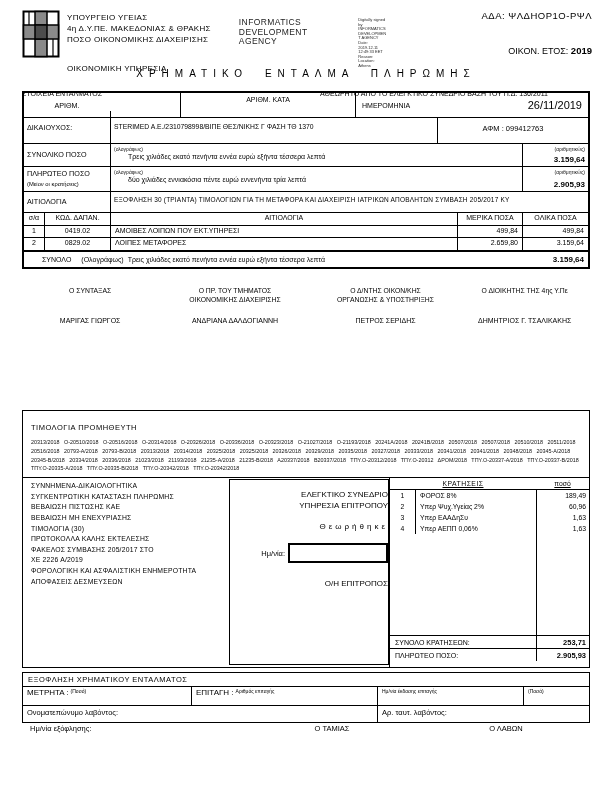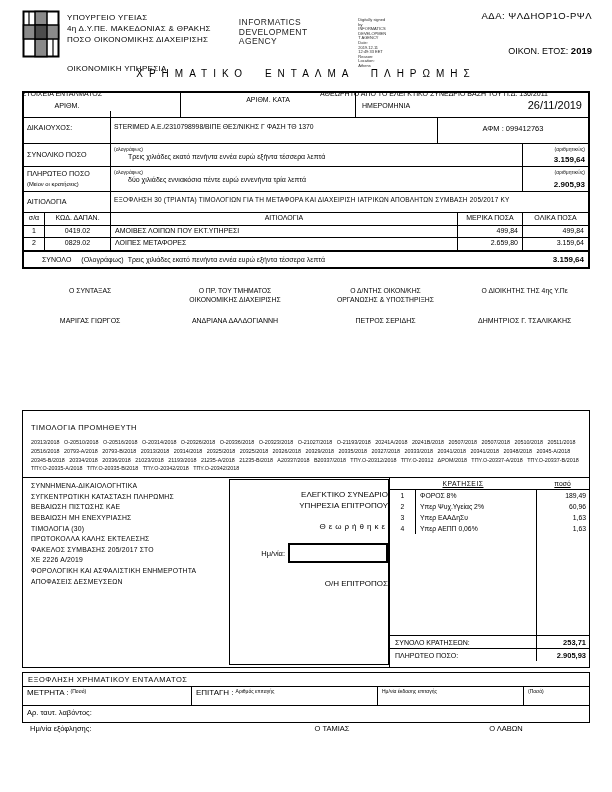--- a/index.html
+++ b/index.html
@@ -349,20 +349,21 @@
         <span class="b3-small">Αριθμός επιταγής</span>
       </div>
       <div class="b3-c" style="width:146px;">
         <span class="b3-small">Ημ/νία έκδοσης επιταγής</span>
       </div>
       <div class="b3-c" style="flex:1;">
         <span class="b3-small">(Ποσό)</span>
       </div>
     </div>
     <div class="b3-r2">
+      <div class="b3-c" style="width:354px;">Ονοματεπώνυμο λαβόντος:</div>
       <div class="b3-c" style="flex:1;">Αρ. ταυτ. λαβόντος:</div>
     </div>
   </div>
 
   <div class="footer-row">
     <span class="f1">Ημ/νία εξόφλησης:</span>
     <span class="f2">Ο ΤΑΜΙΑΣ</span>
     <span class="f3">Ο ΛΑΒΩΝ</span>
   </div>
 

